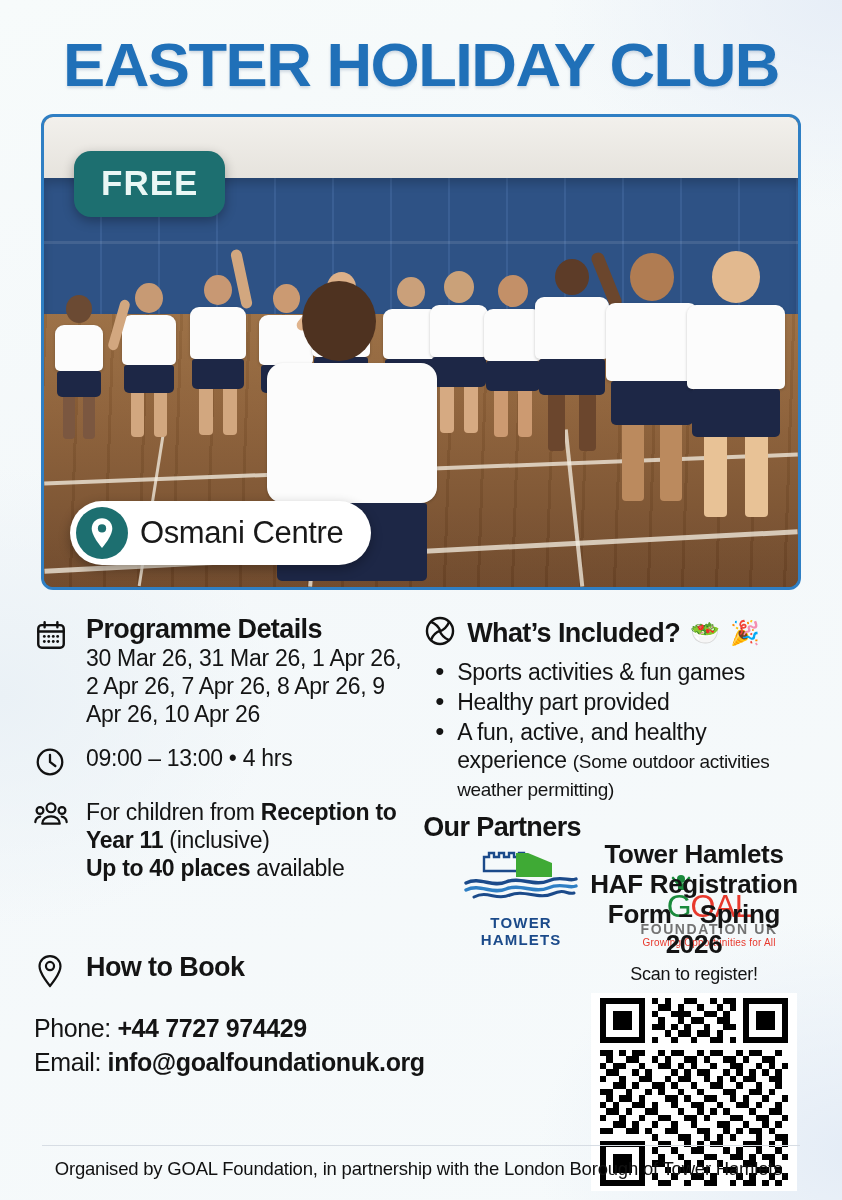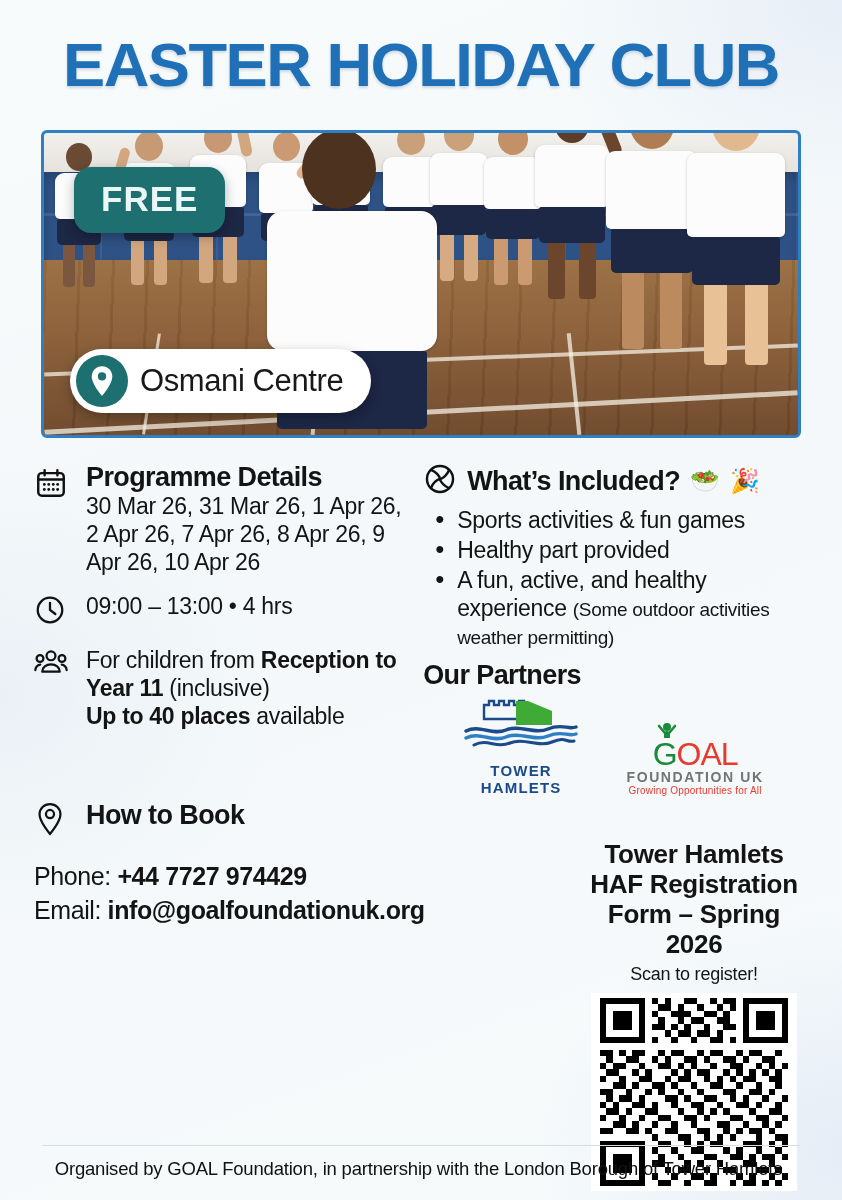--- a/index.html
+++ b/index.html
@@ -27,24 +27,24 @@
     color:#2070b8;
     padding-top:34px;
     text-shadow:0 2px 3px rgba(20,60,110,.18);
     font-stretch:condensed;
     transform:scaleX(1.02);
   }
 
   
   .hero {
     position:relative;
-    margin:34px auto 0;
+    margin:18px auto 0;
     width:760px;
-    height:308px;
-    border-radius:6px;
+    height:476px;
+    border-radius:12px;
     border:3px solid #2f7fc4;
     overflow:hidden;
     background:#6b4b2a;
   }
   .gym-wall-top { position:absolute; inset:0 0 auto 0; height:13%; background:linear-gradient(#f2f0ec,#e6e3dd); }
   .gym-pad {
     position:absolute; top:13%; left:0; right:0; height:29%;
     background:
       repeating-linear-gradient(90deg,#2e5285 0 56px,#3a5f94 56px 58px),
       #33578b;
@@ -109,21 +109,21 @@
   .incl-head { display:flex; align-items:center; gap:10px; }
   .emoji { font-size:24px; }
   ul.incl { list-style:none; margin:6px 0 0 8px; }
   ul.incl li { position:relative; padding-left:26px; font-size:23px; line-height:1.22; letter-spacing:-.3px; margin-bottom:2px; }
   ul.incl li:before { content:"•"; position:absolute; left:4px; top:-2px; font-size:26px; }
   .small-note { font-size:19px; }
 
   
   .partners { margin-top:10px; position:relative; }
   .partners-title { font-size:27px; font-weight:bold; letter-spacing:-.6px; }
-  .logos { display:flex; align-items:flex-end; gap:30px; margin-top:2px; padding-left:34px; }
+  .logos { display:flex; align-items:flex-end; gap:44px; margin-top:2px; padding-left:34px; }
   .th-logo { width:128px; text-align:center; }
   .th-name { font-size:15px; font-weight:bold; color:#1b4a8a; letter-spacing:1.2px; margin-top:3px; }
   .goal-logo { width:160px; text-align:center; }
   .goal-word { font-size:32px; font-weight:normal; line-height:.95; letter-spacing:-1px; }
   .goal-word .g { color:#1a8a3c; }
   .goal-word .oal { color:#e8392d; }
   .goal-sub { font-size:14px; font-weight:bold; color:#737373; letter-spacing:1.6px; }
   .goal-tag { font-size:10px; color:#e8392d; letter-spacing:.2px; }
 
   

